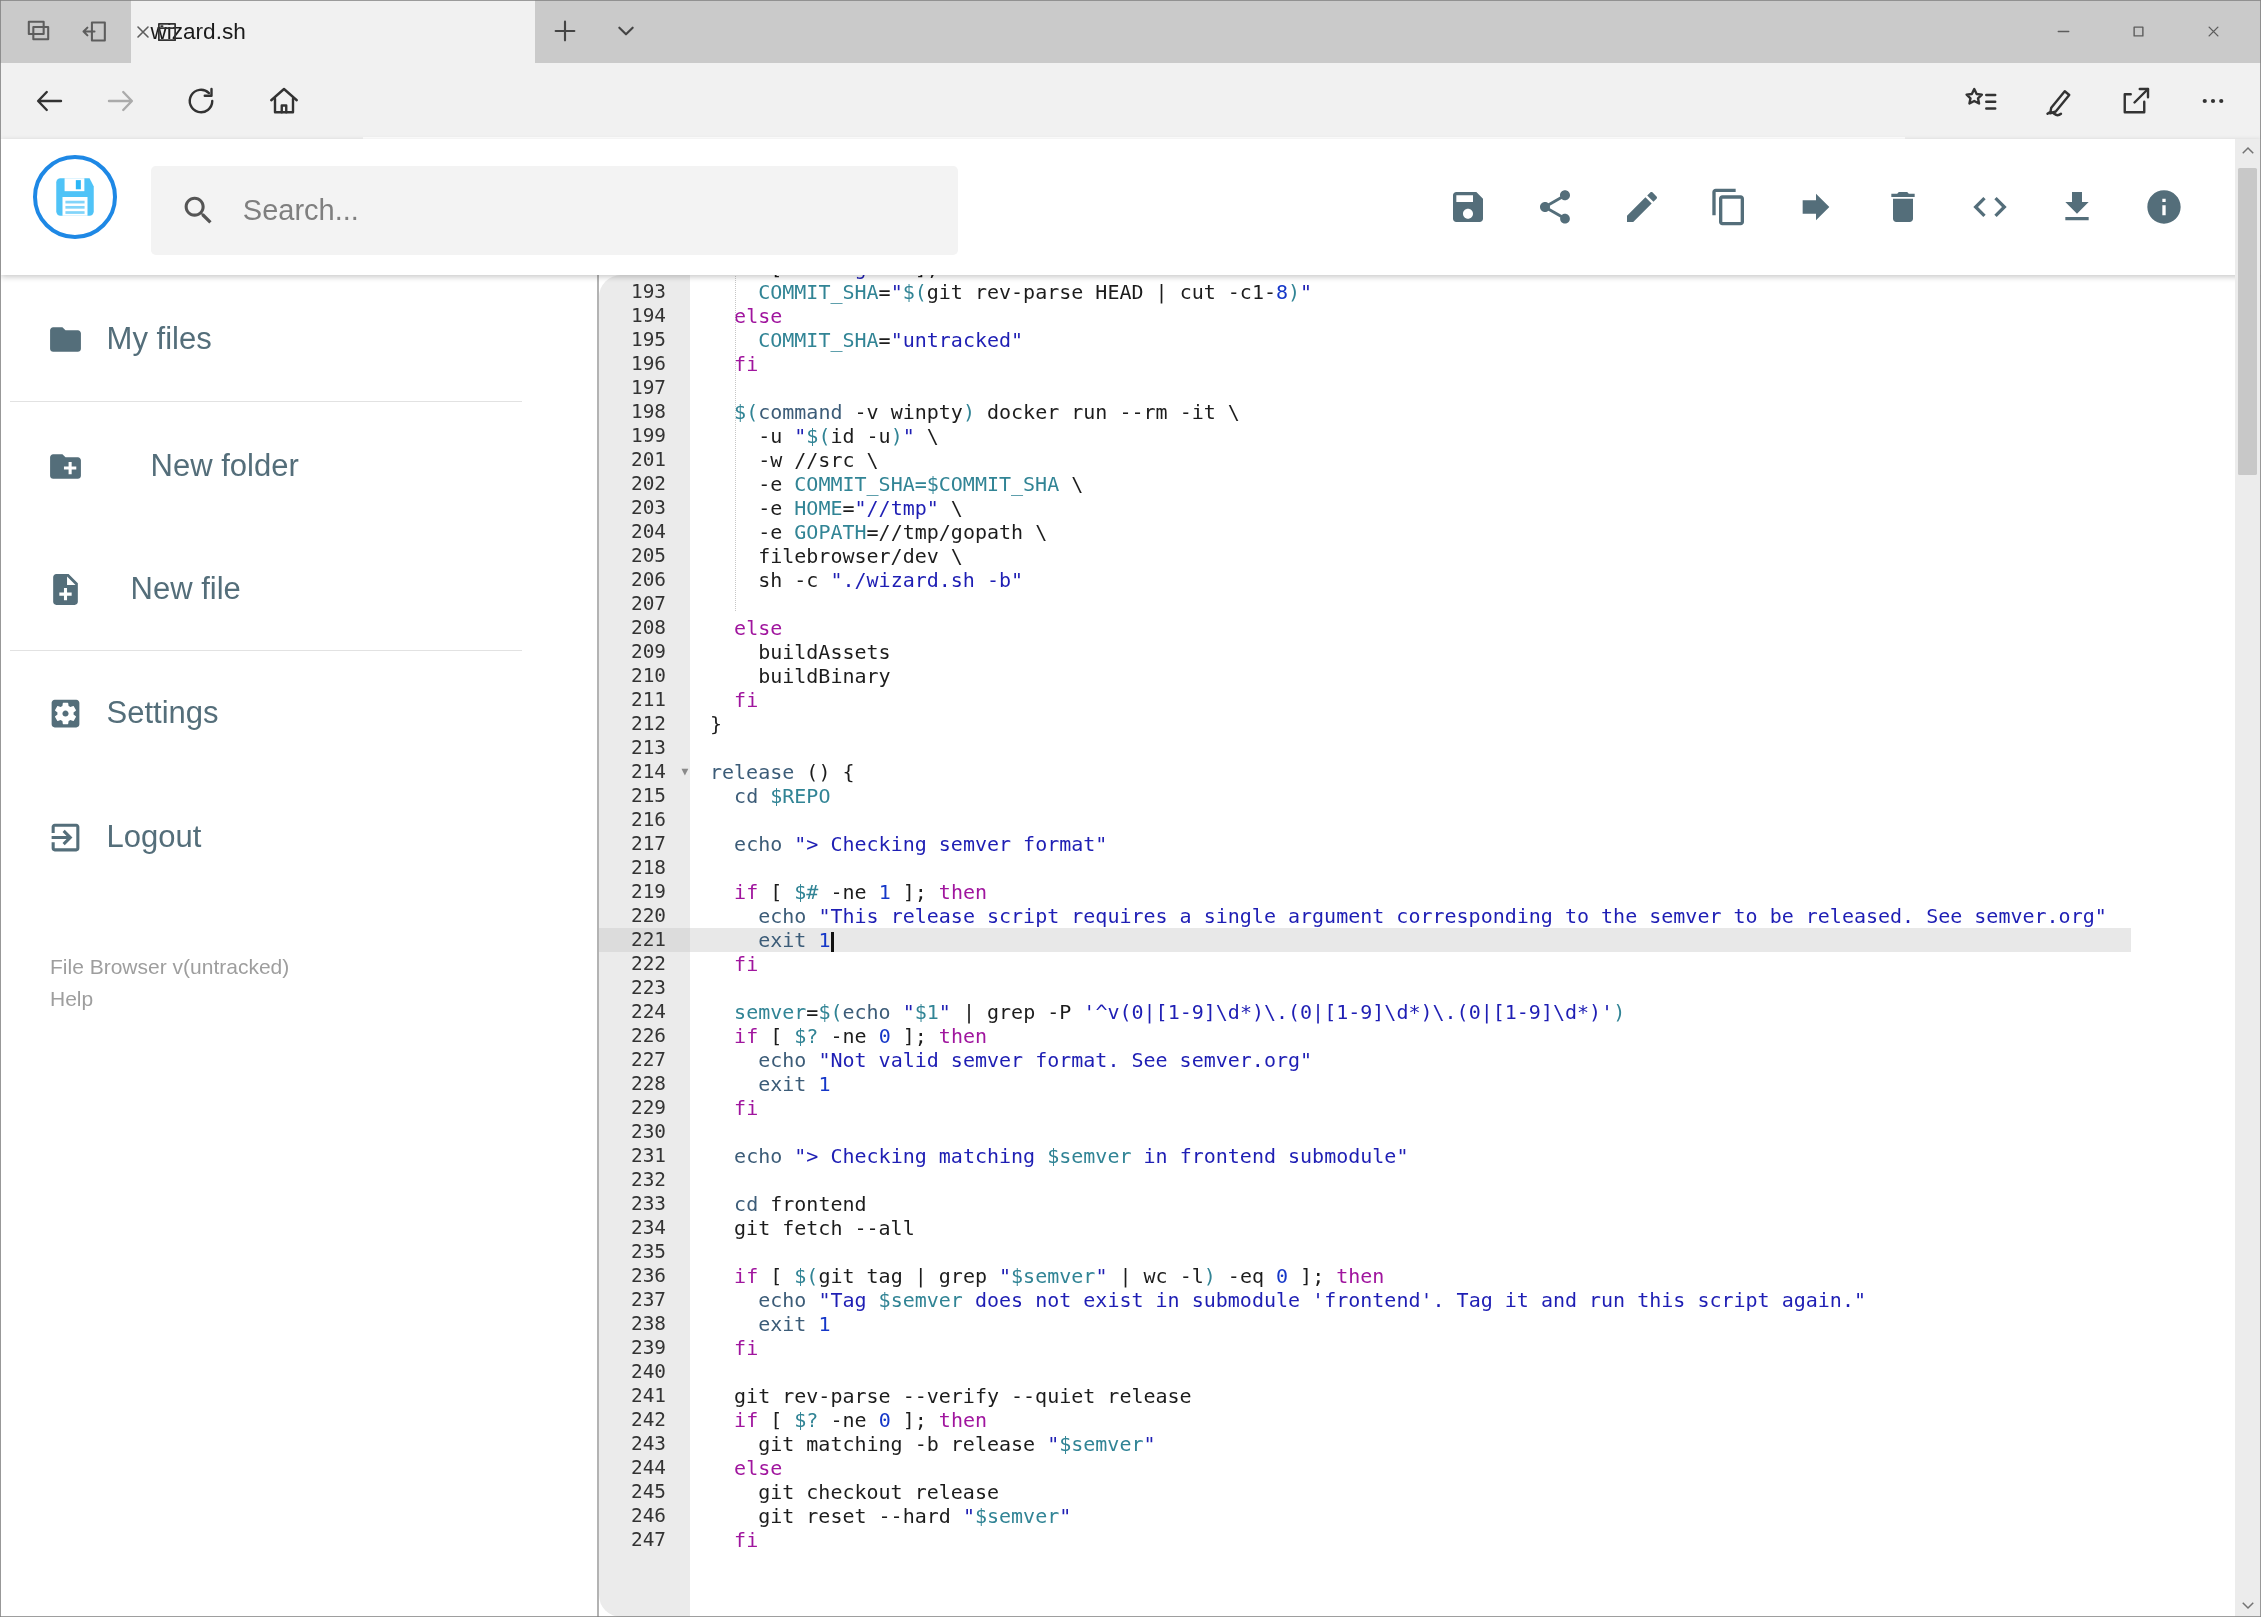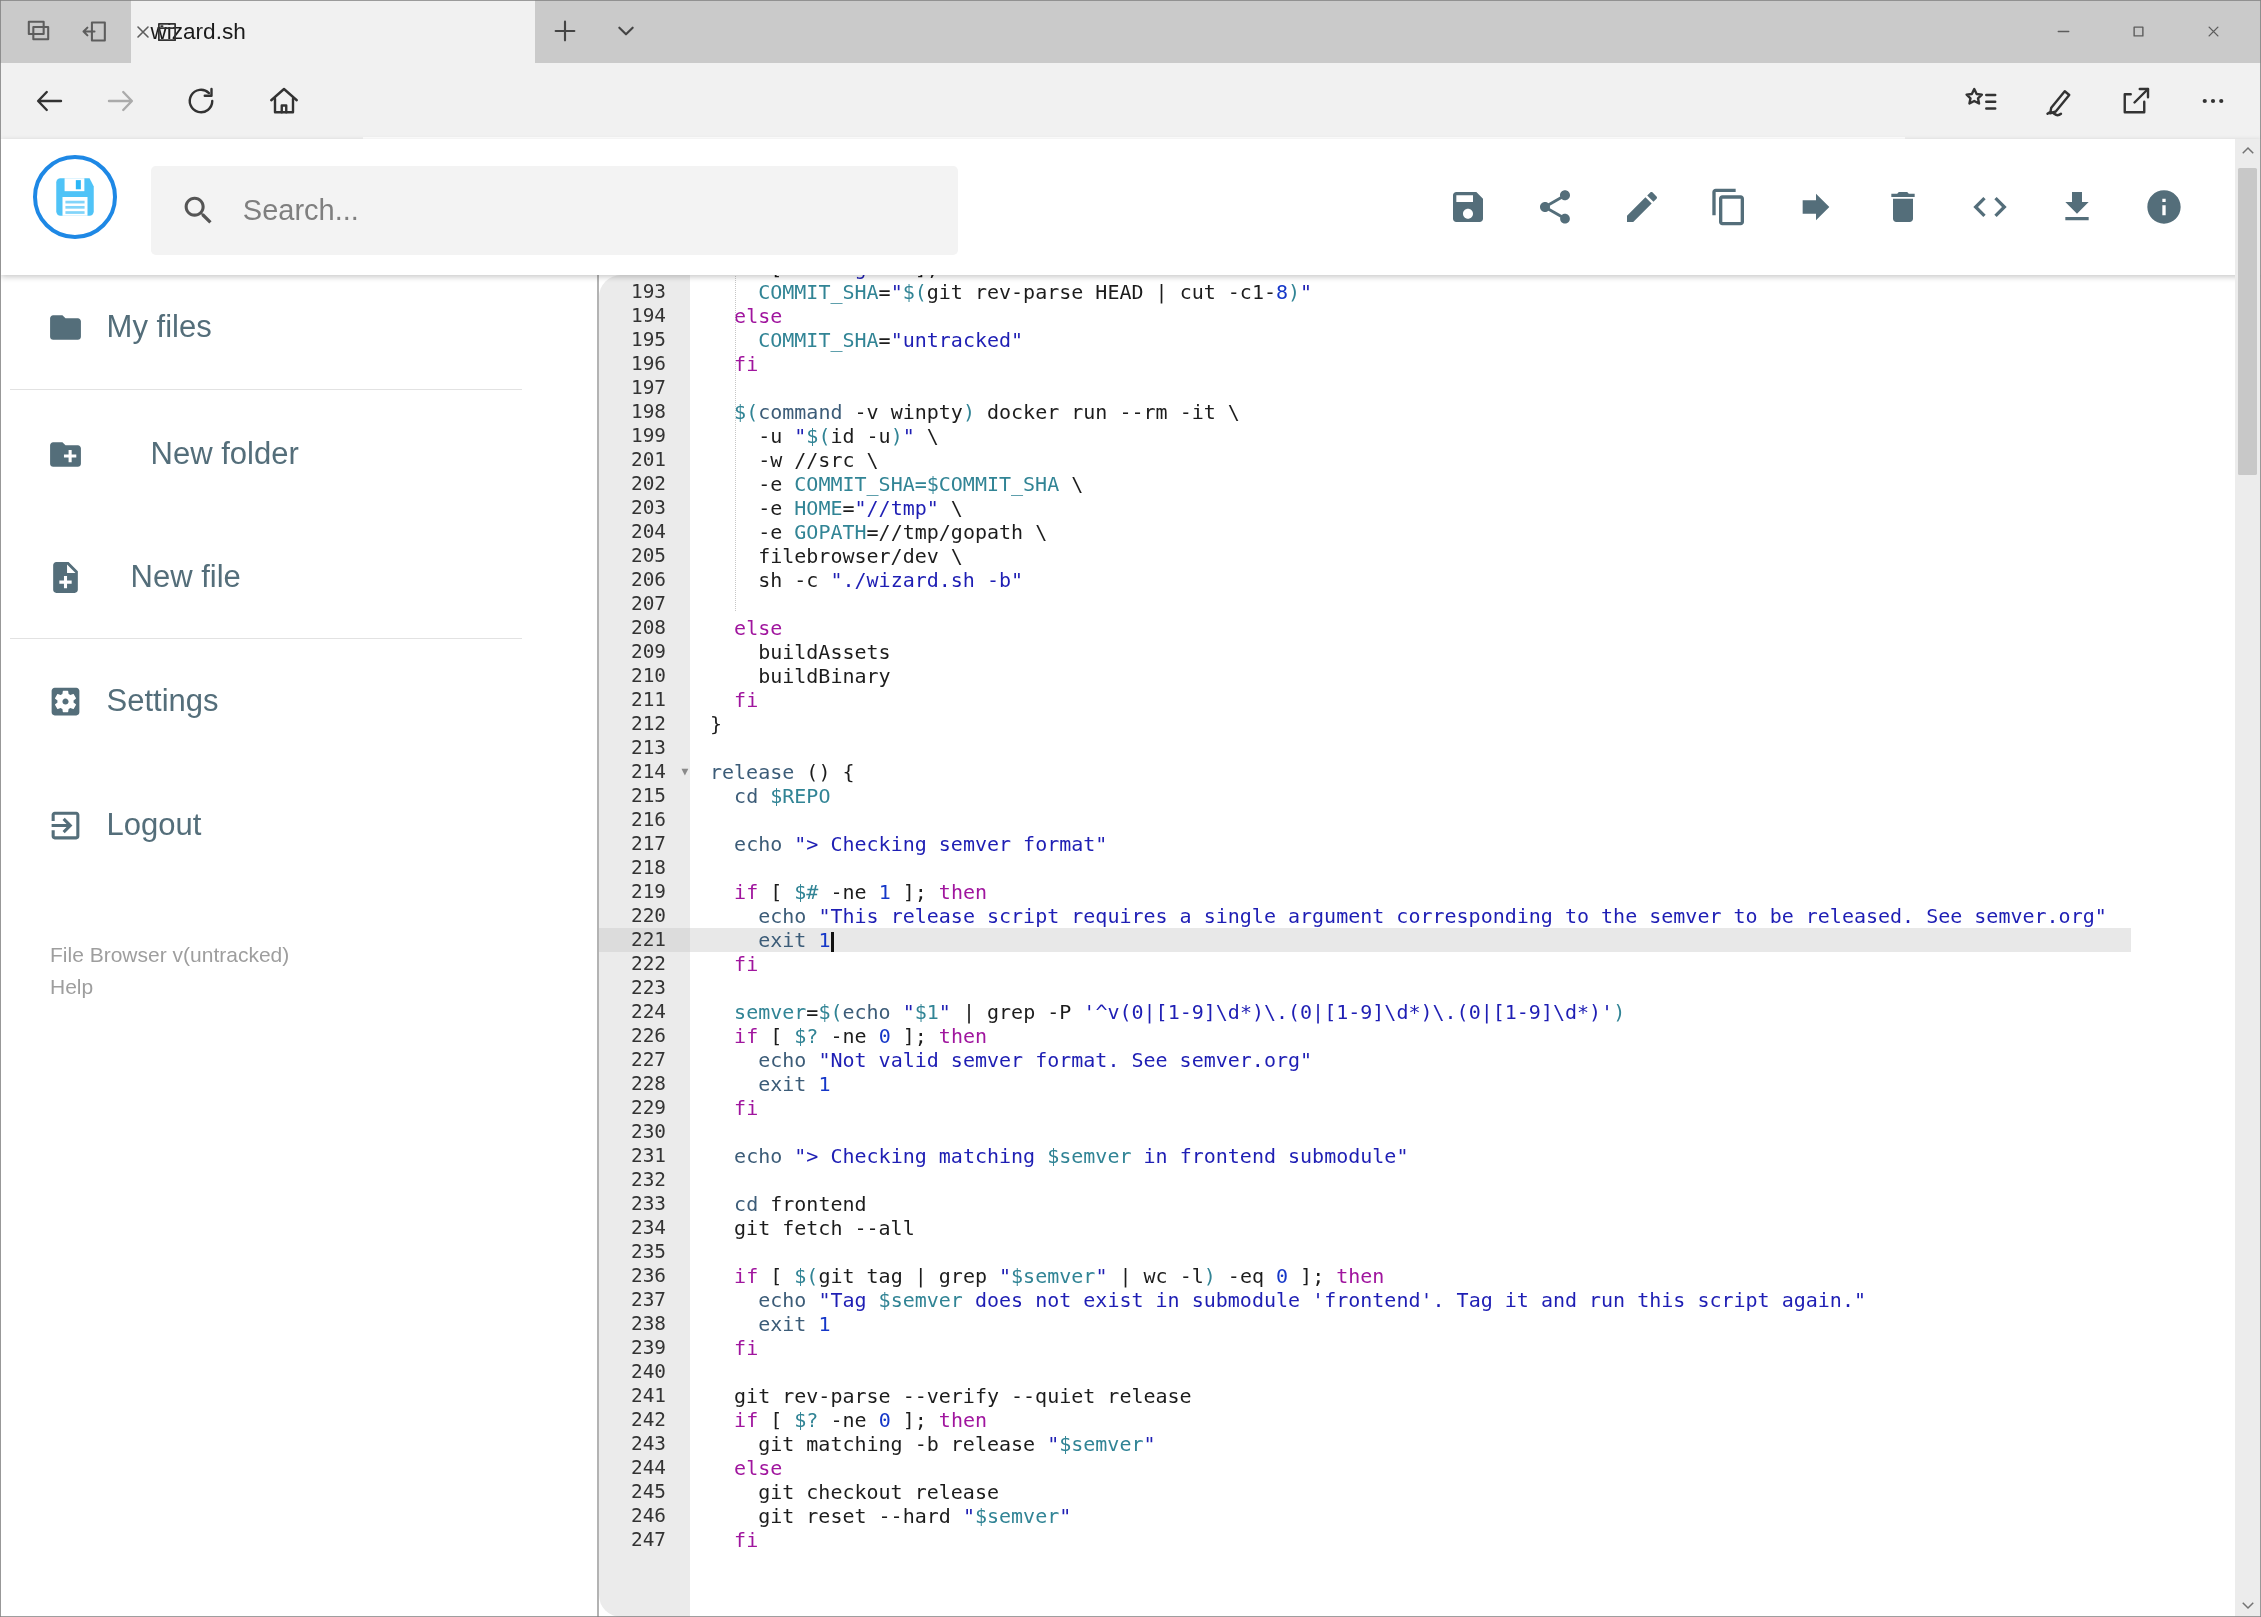--- a/index.html
+++ b/index.html
@@ -37,21 +37,21 @@
   .logo{position:absolute;left:32px;top:16px;width:76px;height:76px;border:4.8px solid var(--accent,#1E88E5);border-radius:50%;background:#fff;display:flex;align-items:center;justify-content:center;overflow:hidden;}
   .searchbox{position:absolute;left:150px;top:27.4px;width:807px;height:89px;background:#f3f3f3;border-radius:4.8px;display:flex;align-items:center;}
   .searchbox .ic{width:37px;height:37px;margin-left:29px;color:#555;}
   .searchbox input{border:none;outline:none;background:transparent;font-size:29px;margin-left:24px;flex:1;font-family:"Liberation Sans",sans-serif;color:#333;}
   .searchbox input::placeholder{color:#7f7f7f;}
   .toolbar{position:absolute;right:77px;top:48px;display:flex;gap:47px;}
   .tbtn{width:40px;height:40px;color:var(--slate,#546E7A);cursor:pointer;}
   .tbtn .ic{width:40px;height:40px;}
 
   
-  .sidebar{position:absolute;left:0;top:263px;width:706px;bottom:0;background:#fff;border-radius:21px;}
+  .sidebar{position:absolute;left:0;top:275px;width:706px;bottom:0;background:#fff;border-radius:21px;}
   .sb-item{position:absolute;left:0;width:565px;height:50px;display:flex;align-items:center;cursor:pointer;color:var(--slate,#546E7A);}
   .sb-item .ic{width:37px;height:37px;margin-left:47px;}
   .sb-label{font-size:31px;margin-left:22.6px;}
   .sb-div{position:absolute;left:9.7px;width:512px;height:0.8px;background:#e2e2e2;}
   .sb-footer{position:absolute;left:50px;font-size:21px;color:#9e9e9e;line-height:32px;}
 
   
   .ed-border{position:absolute;left:597px;top:275px;width:1.6px;height:1342px;background:#b3b3b3;z-index:4;}
   .editor{position:absolute;left:599px;top:275px;width:1532px;height:1342px;background:#fff;overflow:hidden;border-radius:22px;}
   .gut-strip{position:absolute;left:0;top:0;width:91px;height:100%;background:#ebebeb;}

